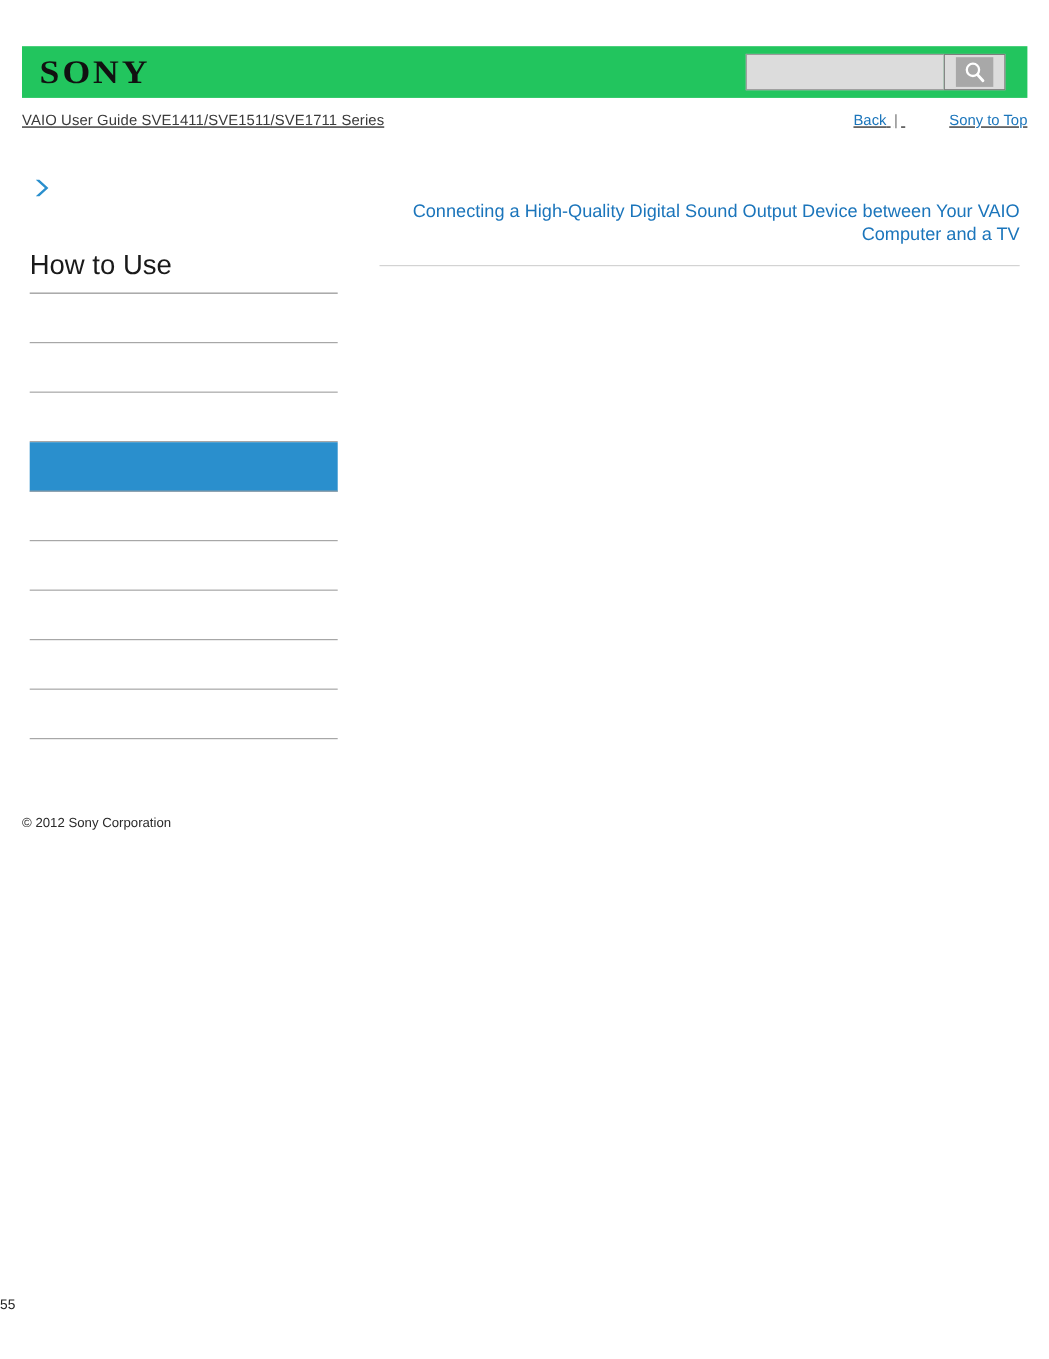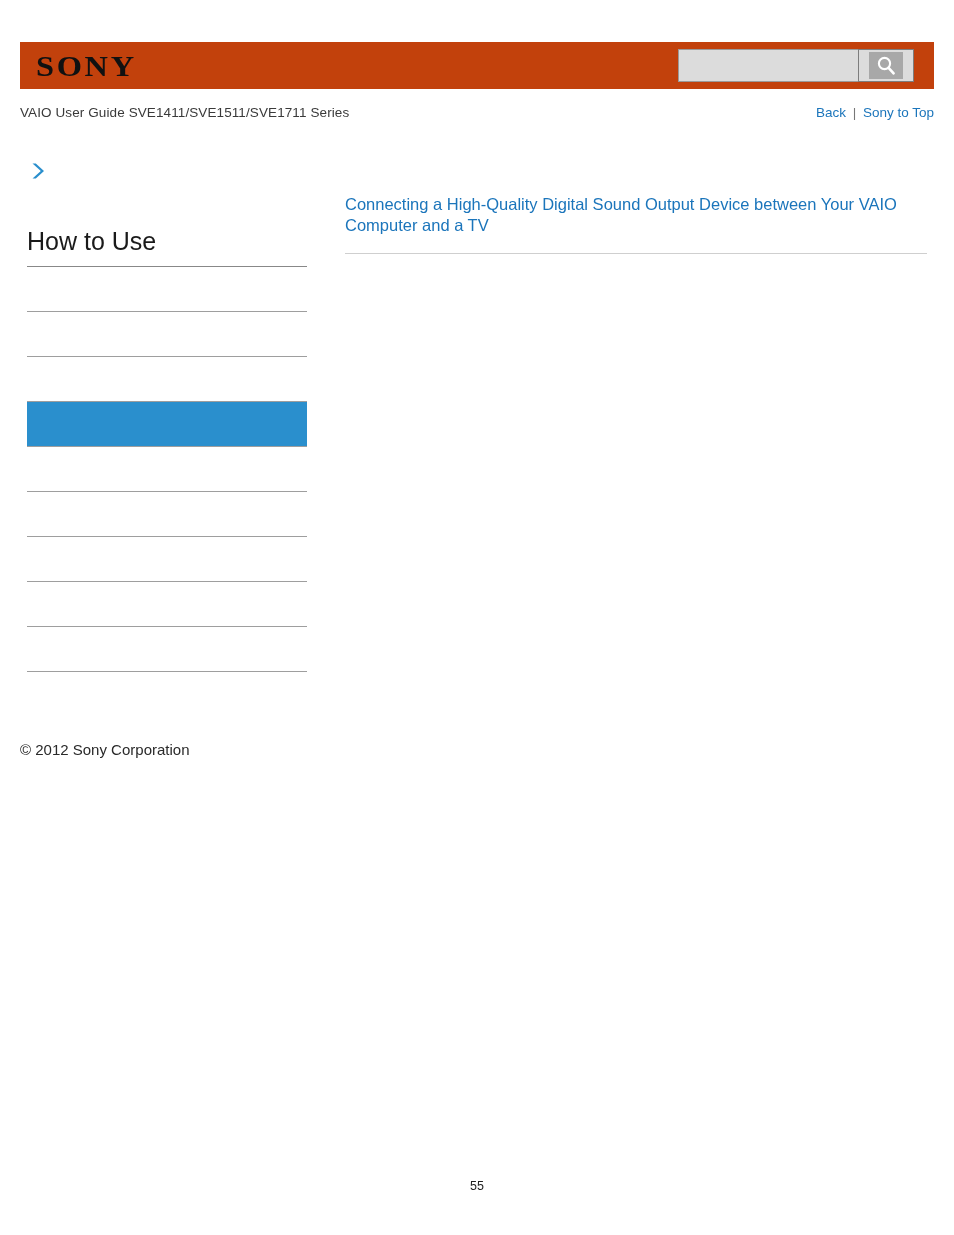--- a/index.html
+++ b/index.html
@@ -17,21 +17,21 @@
     overflow: hidden;
   }
 
   
   .header-band {
     position: absolute;
     left: 20px;
     top: 42px;
     width: 914px;
     height: 47px;
-    background: #c2410c;
+    background: #22c55e;
     display: flex;
     align-items: center;
     justify-content: space-between;
   }
 
   .sony-logo {
     font-family: "Liberation Serif", serif;
     font-weight: bold;
     font-size: 30px;
     letter-spacing: 2.5px;
@@ -81,36 +81,38 @@
   }
 
   
   .subheader {
     position: absolute;
     left: 20px;
     top: 102px;
     width: 914px;
     height: 20px;
     display: flex;
-    align-items: center;
+    align-items: flex-start;
     justify-content: space-between;
+    text-decoration: underline;
   }
   .guide-title {
     font-size: 13.5px;
     color: #3a3a3a;
     letter-spacing: 0.1px;
   }
   .nav-links {
     font-size: 13.5px;
     color: #1b75bb;
     white-space: nowrap;
   }
   .nav-links a {
     color: #1b75bb;
     text-decoration: none;
+    margin-left: 40px;
   }
   .nav-sep {
     color: #777777;
     margin: 0 3px;
   }
 
   
   .left-col {
     position: absolute;
     left: 27px;
@@ -155,30 +157,31 @@
   .nav-item.selected {
     background: #2a8fcd;
     color: #ffffff;
     border-bottom: 1.5px solid #9e9e9e;
   }
 
   .copyright {
     position: absolute;
     left: 20px;
     top: 741px;
-    font-size: 15px;
+    font-size: 12px;
     color: #2a2a2a;
   }
 
   
   .content {
     position: absolute;
     left: 345px;
-    top: 194px;
+    top: 182px;
     width: 582px;
+    text-align: right;
   }
   .content-heading {
     font-size: 16.5px;
     font-weight: normal;
     color: #1b75bb;
     line-height: 1.28;
     margin: 0;
   }
   .content-body {
     font-size: 13.2px;
@@ -192,21 +195,20 @@
     background: #cfcfcf;
     margin-top: 17px;
   }
 
   
   .page-number {
     position: absolute;
     left: 0;
     top: 1179px;
     width: 954px;
-    text-align: center;
     font-size: 12.5px;
     color: #222222;
   }
 </style>
 </head>
 <body>
 
 <div class="header-band">
   <div class="sony-logo">SONY</div>
 

